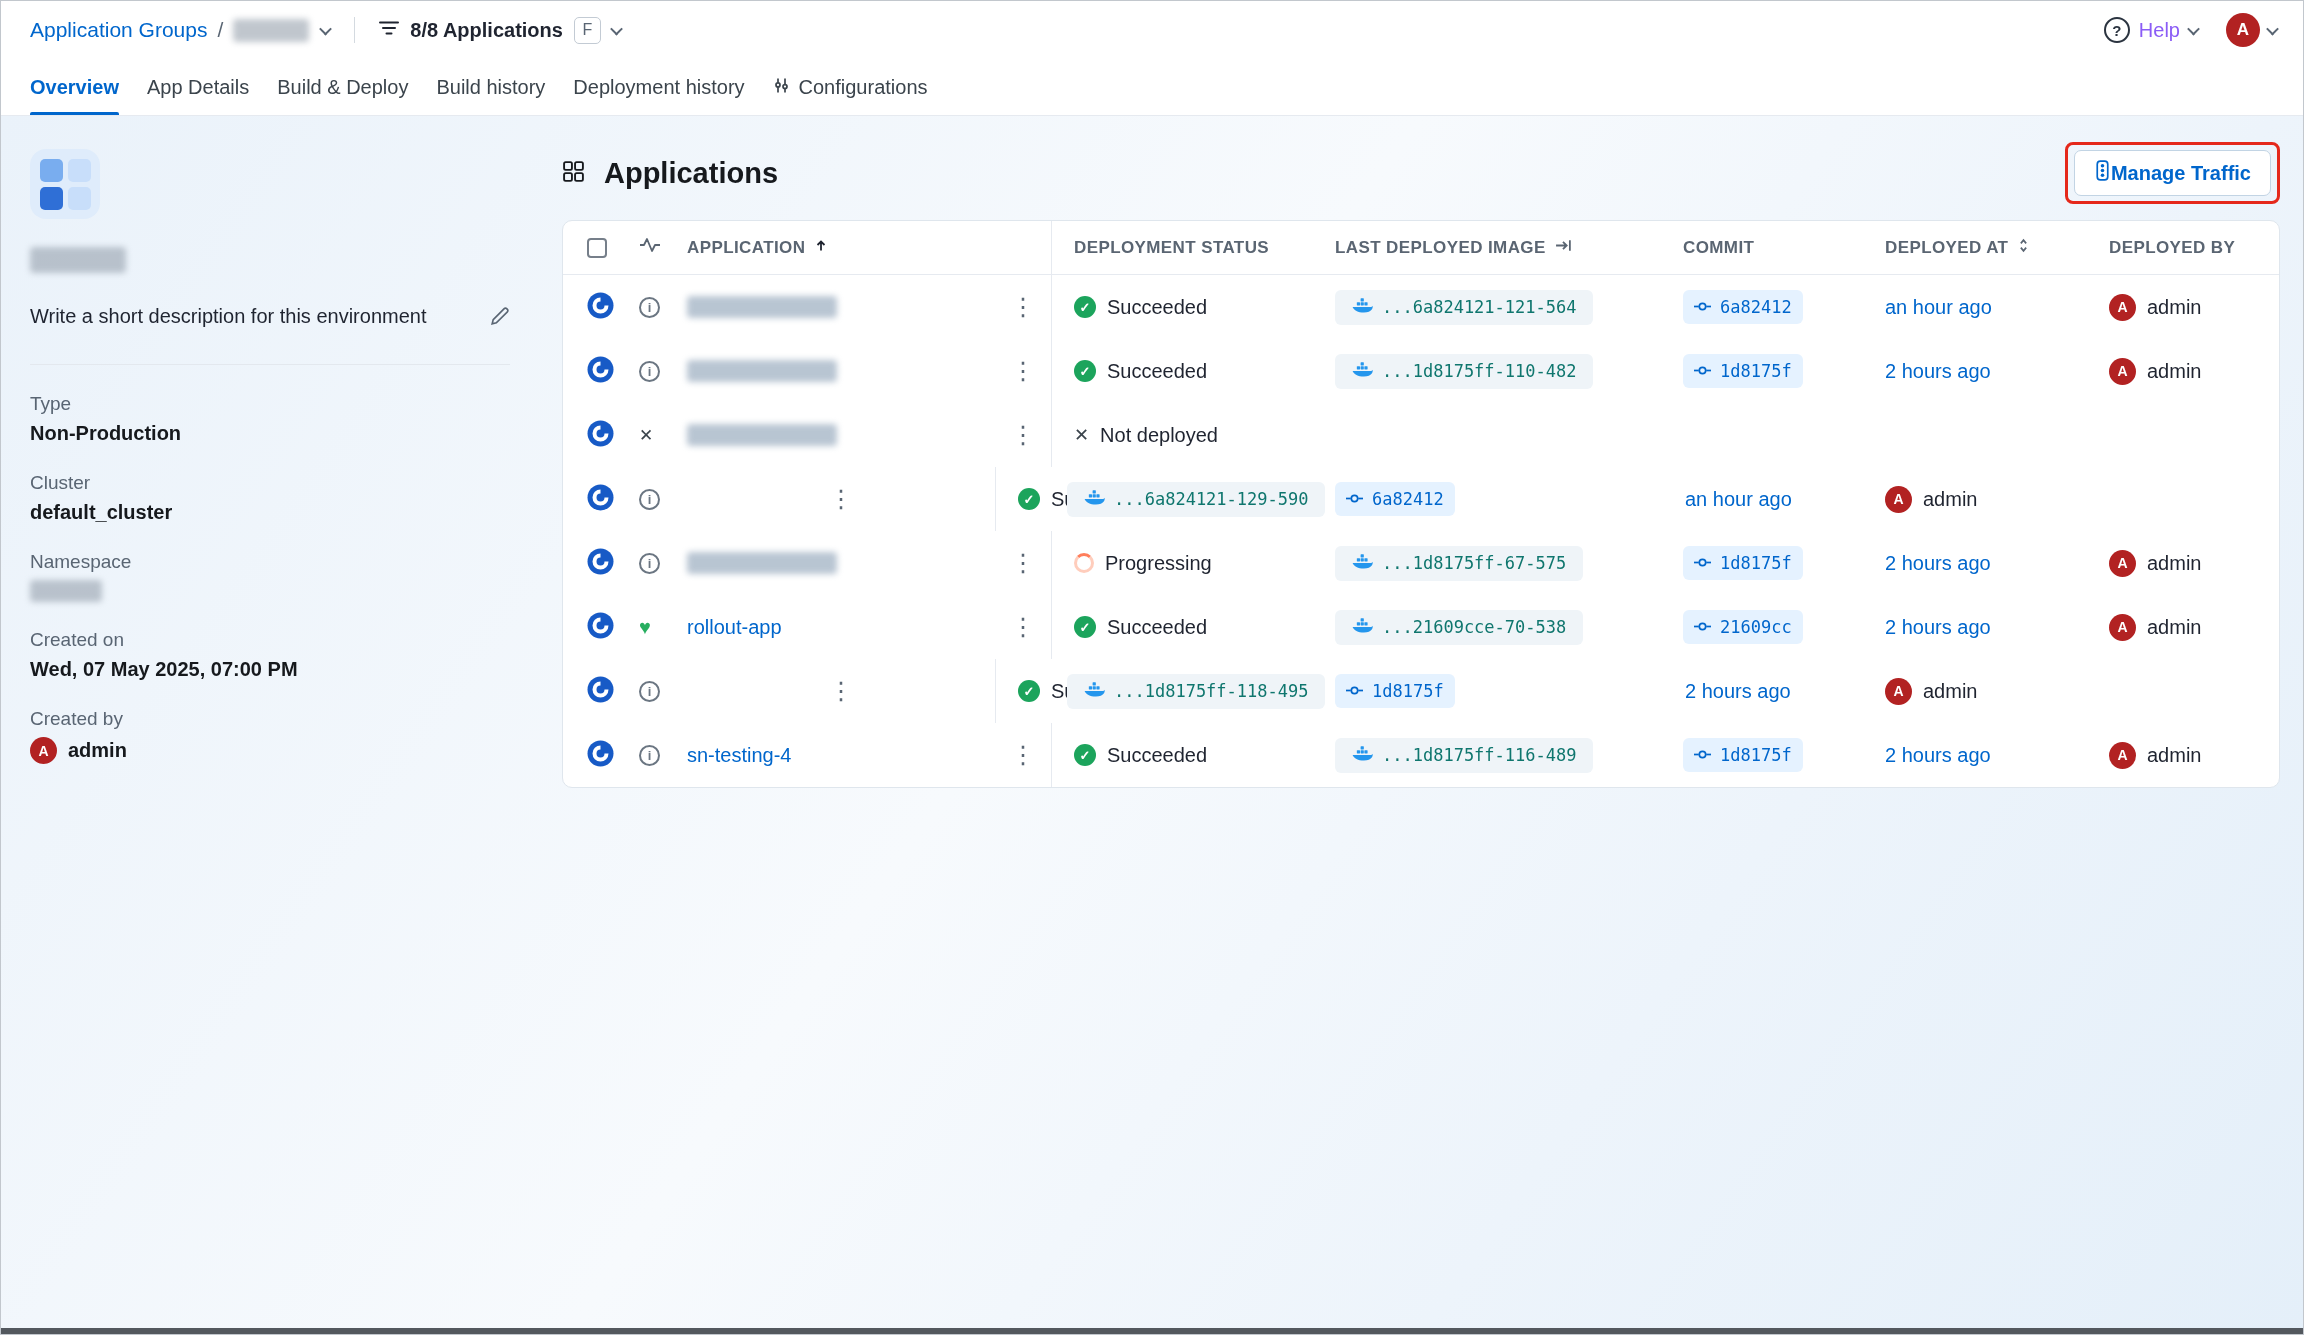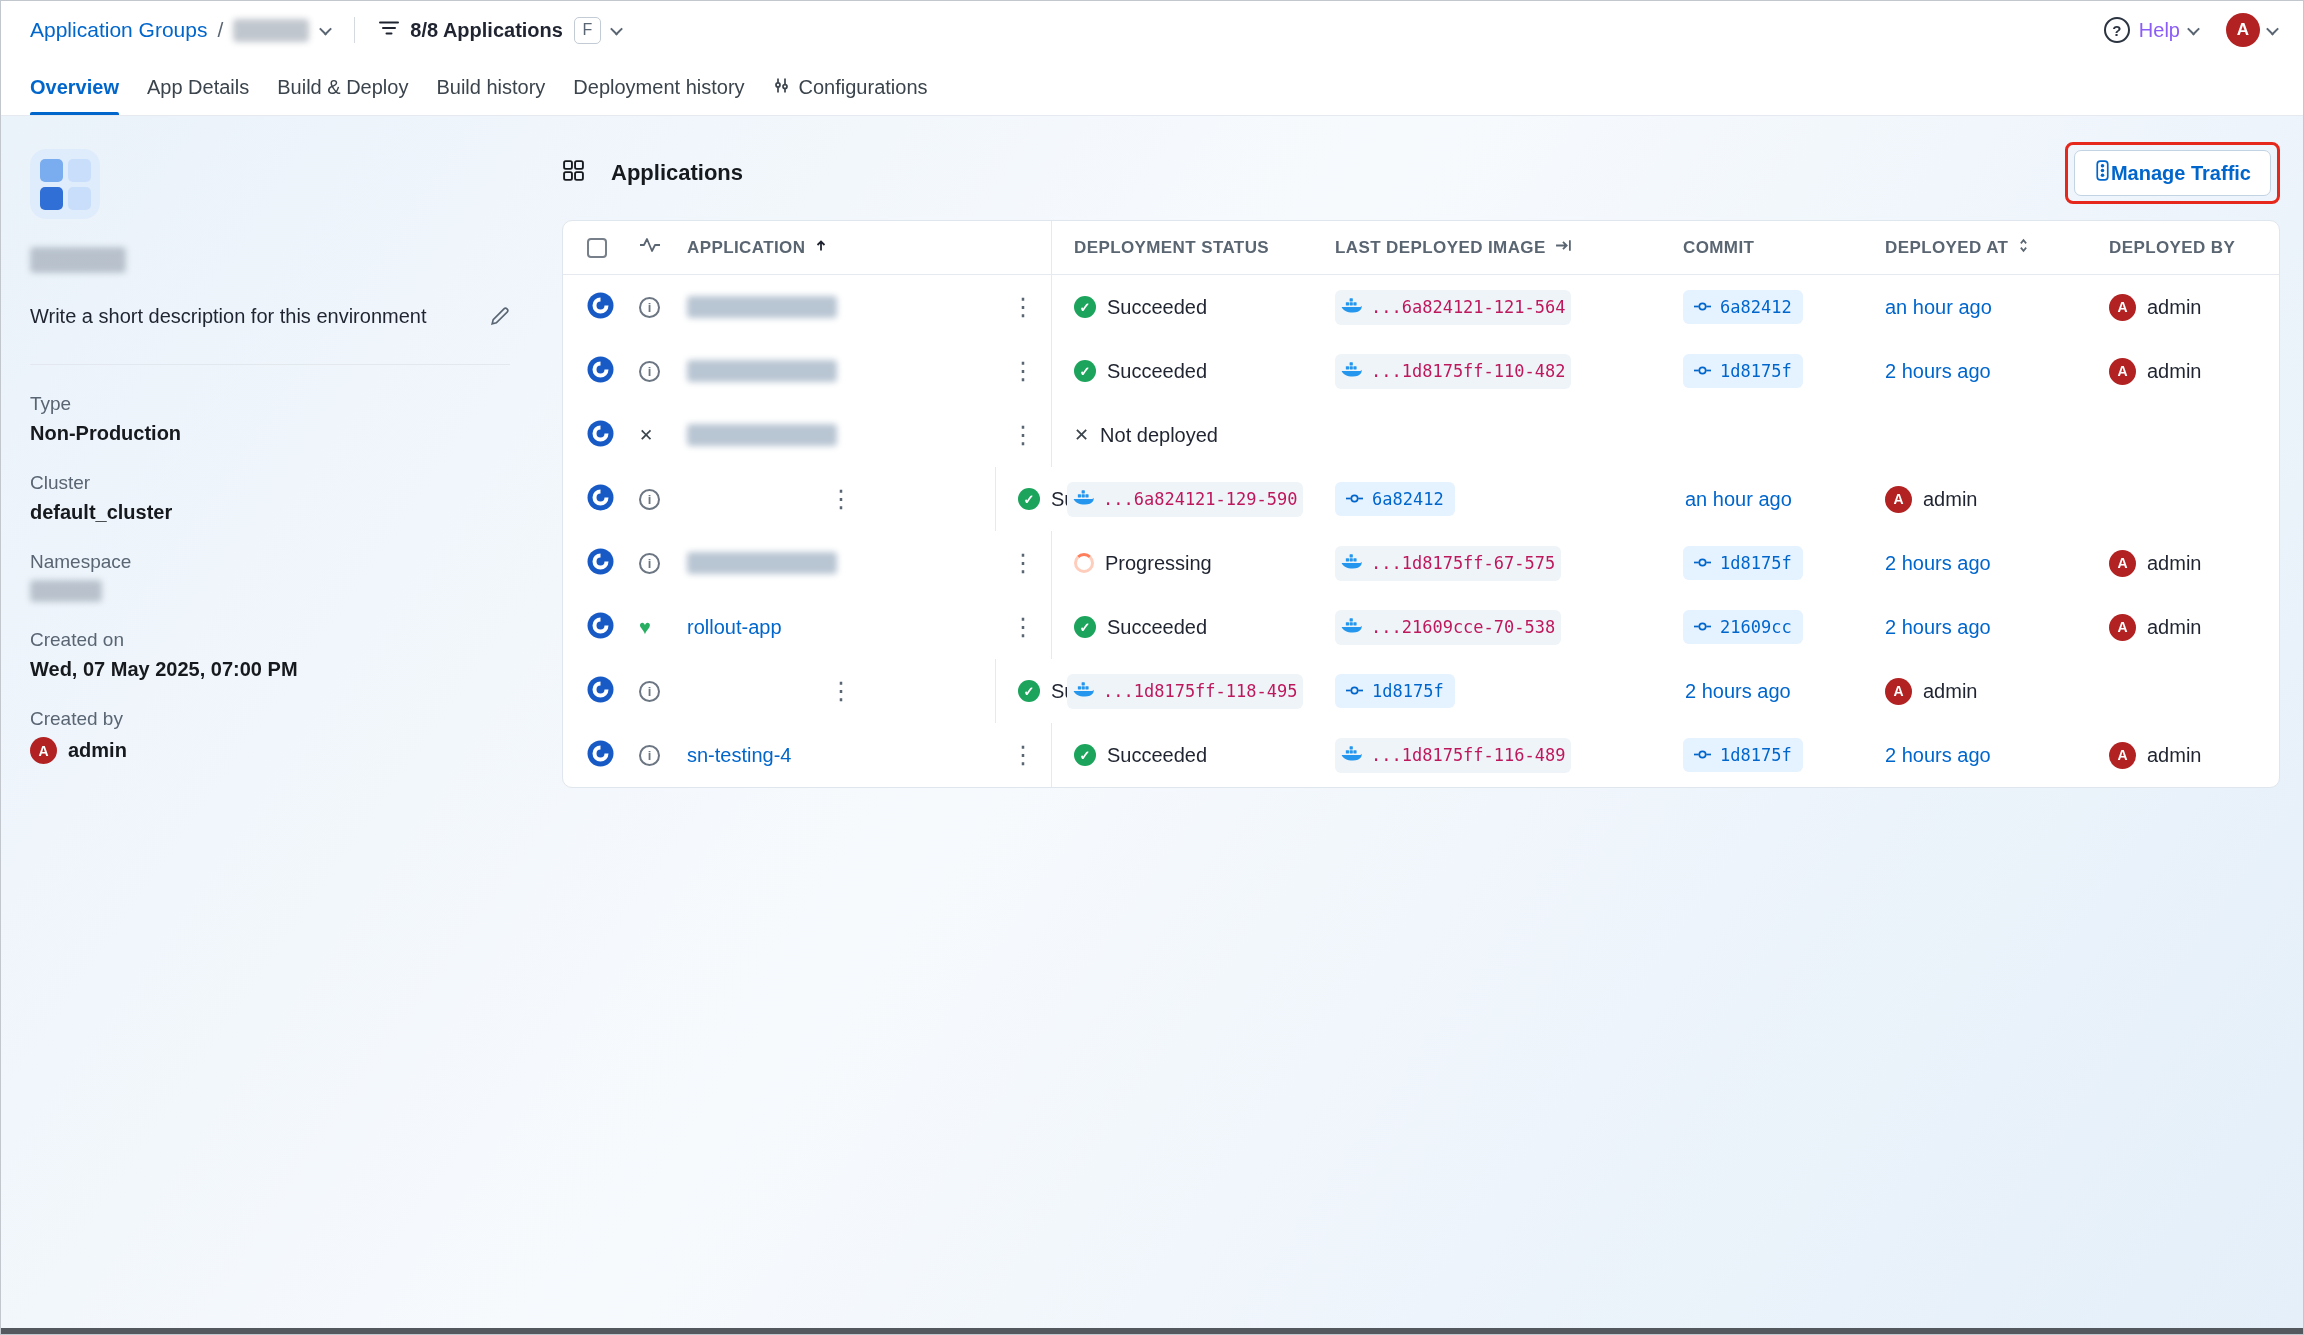--- a/index.html
+++ b/index.html
@@ -61,21 +61,21 @@
   .side-divider { border: none; border-top: 1px solid #E3E8EE; margin: 32px 0 28px; width: 480px; }
   .field { margin-bottom: 27px; }
   .field-label { font-size: 19px; color: #596573; }
   .field-value-row { margin-top: 7px; display: flex; align-items: center; gap: 11px; }
   .field-value { font-size: 20px; font-weight: 700; color: #16191D; }
   .field-redact { width: 72px; height: 22px; }
 
   
   .main { flex: 1; padding: 24px 23px 0 0; }
   .main-header { display: flex; align-items: center; height: 66px; }
-  .apps-title { display: flex; align-items: center; gap: 26px; font-size: 22px; font-weight: 700; color: #16191D; }
+  .apps-title { display: flex; align-items: center; gap: 19px; font-size: 29px; font-weight: 700; color: #16191D; }
   .mt-wrap { margin-left: auto; border: 3px solid var(--annotation); border-radius: 8px; padding: 5px 6px; }
   .mt-btn { display: flex; align-items: center; gap: 0; height: 46px; padding: 0 19px; background: #fff; border: 1px solid #C2D4E4; border-radius: 7px; color: var(--accent); font-size: 20px; font-weight: 700; font-family: "Liberation Sans", sans-serif; cursor: pointer; }
 
   
   .table-card { margin-top: 14px; background: #fff; border: 1px solid #DFE6ED; border-radius: 10px; overflow: hidden; }
   .thead, .trow { display: grid; grid-template-columns: 52px 48px 1fr 56px 268px 348px 200px 224px 172px; padding: 0 16px 0 24px; align-items: stretch; }
   .thead { height: 54px; border-bottom: 1px solid #E6EAF0; }
   .trow { height: 64px; }
   .cell { display: flex; align-items: center; height: 100%; }
   .hc { font-size: 17px; font-weight: 700; color: #5A6572; letter-spacing: .4px; gap: 9px; }
@@ -90,21 +90,21 @@
   .row-name-redact { width: 150px; height: 22px; background: #7F96AE; }
   .kebab { font-size: 24px; color: #596573; cursor: pointer; line-height: 1; }
   .mini { display: inline-flex; align-items: center; justify-content: center; }
   .info-i { width: 21px; height: 21px; border: 2px solid #6B7682; border-radius: 50%; color: #6B7682; font-size: 13px; font-weight: 700; }
   .mini-cross { font-size: 17px; color: #3B444C; }
   .mini-heart { font-size: 20px; color: #27AE60; }
   .ic-check { width: 22px; height: 22px; border-radius: 50%; background: var(--success); color: #fff; font-size: 13px; font-weight: 700; display: inline-flex; align-items: center; justify-content: center; flex-shrink: 0; }
   .ic-progress { width: 20px; height: 20px; border-radius: 50%; border: 3px solid #FFCDBC; border-top-color: var(--progressing); flex-shrink: 0; }
   .ic-cross { font-size: 18px; color: #3B444C; }
   .status-text { font-size: 20px; color: #1F2430; }
-  .image-chip { display: inline-flex; align-items: center; gap: 9px; background: #EFF4F8; border-radius: 6px; padding: 7px 6px; font-family: "DejaVu Sans Mono", monospace; font-size: 17px; color: #be185d; white-space: nowrap; }
+  .image-chip { display: inline-flex; align-items: center; gap: 9px; background: #EFF4F8; border-radius: 6px; padding: 7px 17px; font-family: "DejaVu Sans Mono", monospace; font-size: 17px; color: #0f766e; white-space: nowrap; }
   .commit-chip { display: inline-flex; align-items: center; gap: 9px; background: #E5F2FF; border-radius: 6px; padding: 7px 11px; font-family: "DejaVu Sans Mono", monospace; font-size: 17px; color: var(--accent); cursor: pointer; white-space: nowrap; }
   .time-link { color: var(--accent); font-size: 20px; text-decoration: none; cursor: pointer; }
   .by-name { font-size: 20px; color: #1F2430; }
 
   .bottom-edge { position: absolute; left: 0; right: 0; bottom: 0; height: 6px; background: #53585E; }
 </style>
 </head>
 <body>
 
 <header class="top-header">

